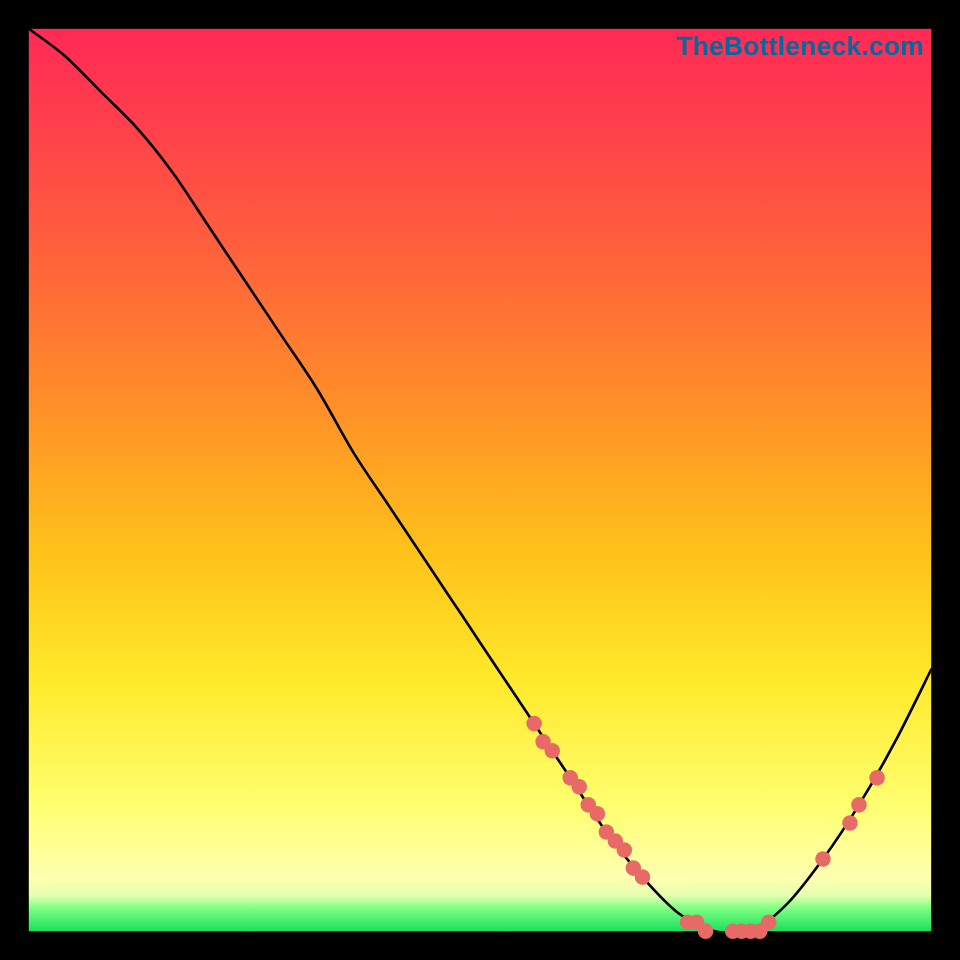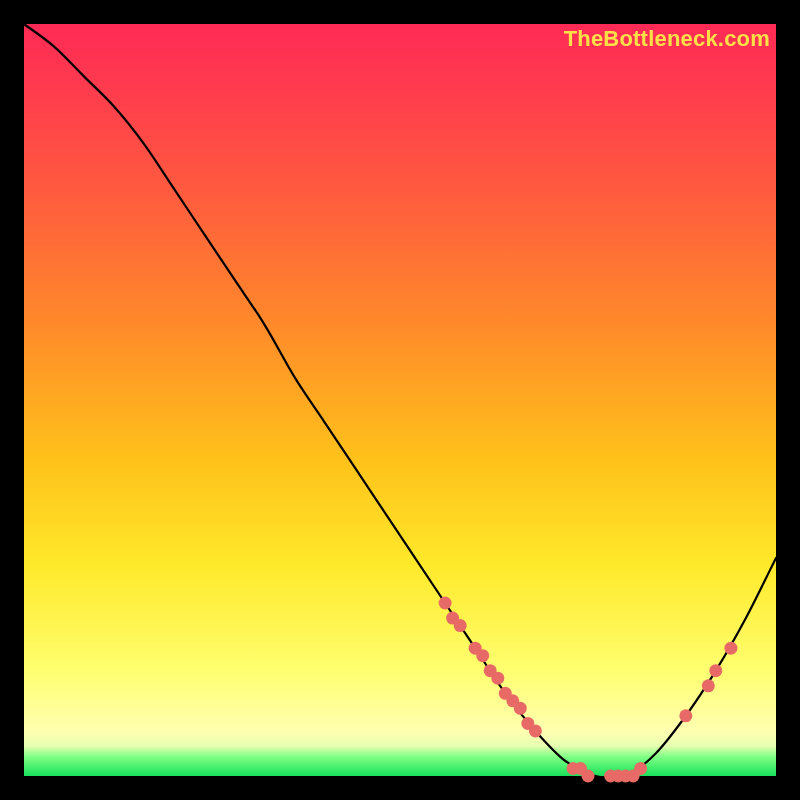--- a/index.html
+++ b/index.html
@@ -40,21 +40,21 @@
       #7dff84 97.5%,
       #18e05a 100%
     );
   }
   .watermark {
     position: absolute;
     top: 2px;
     right: 6px;
     font-size: 22px;
     font-weight: 600;
-    color: #fde047;
+    color: #0369a1;
     letter-spacing: 0.2px;
     user-select: none;
   }
   svg.curve {
     position: absolute;
     left: 0;
     top: 0;
     width: 752px;
     height: 752px;
     overflow: visible;

